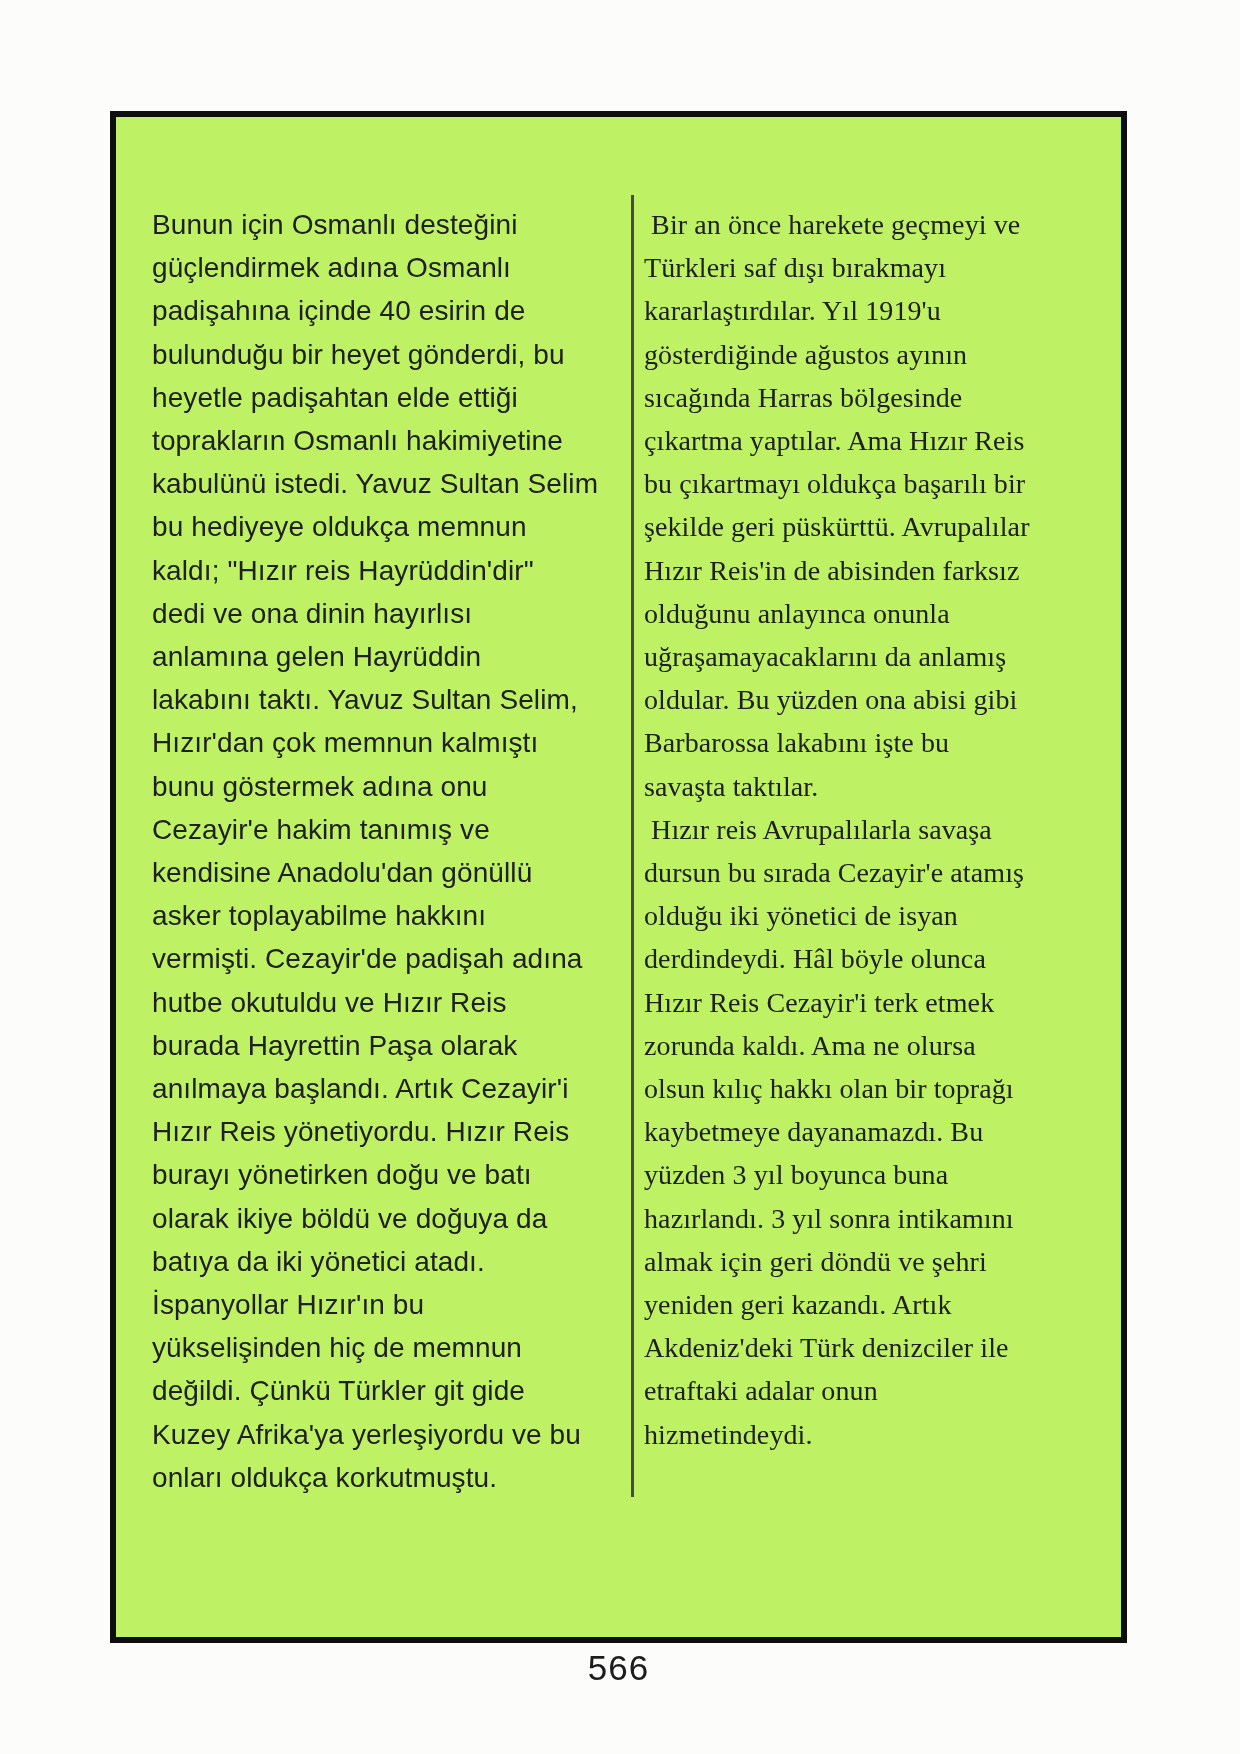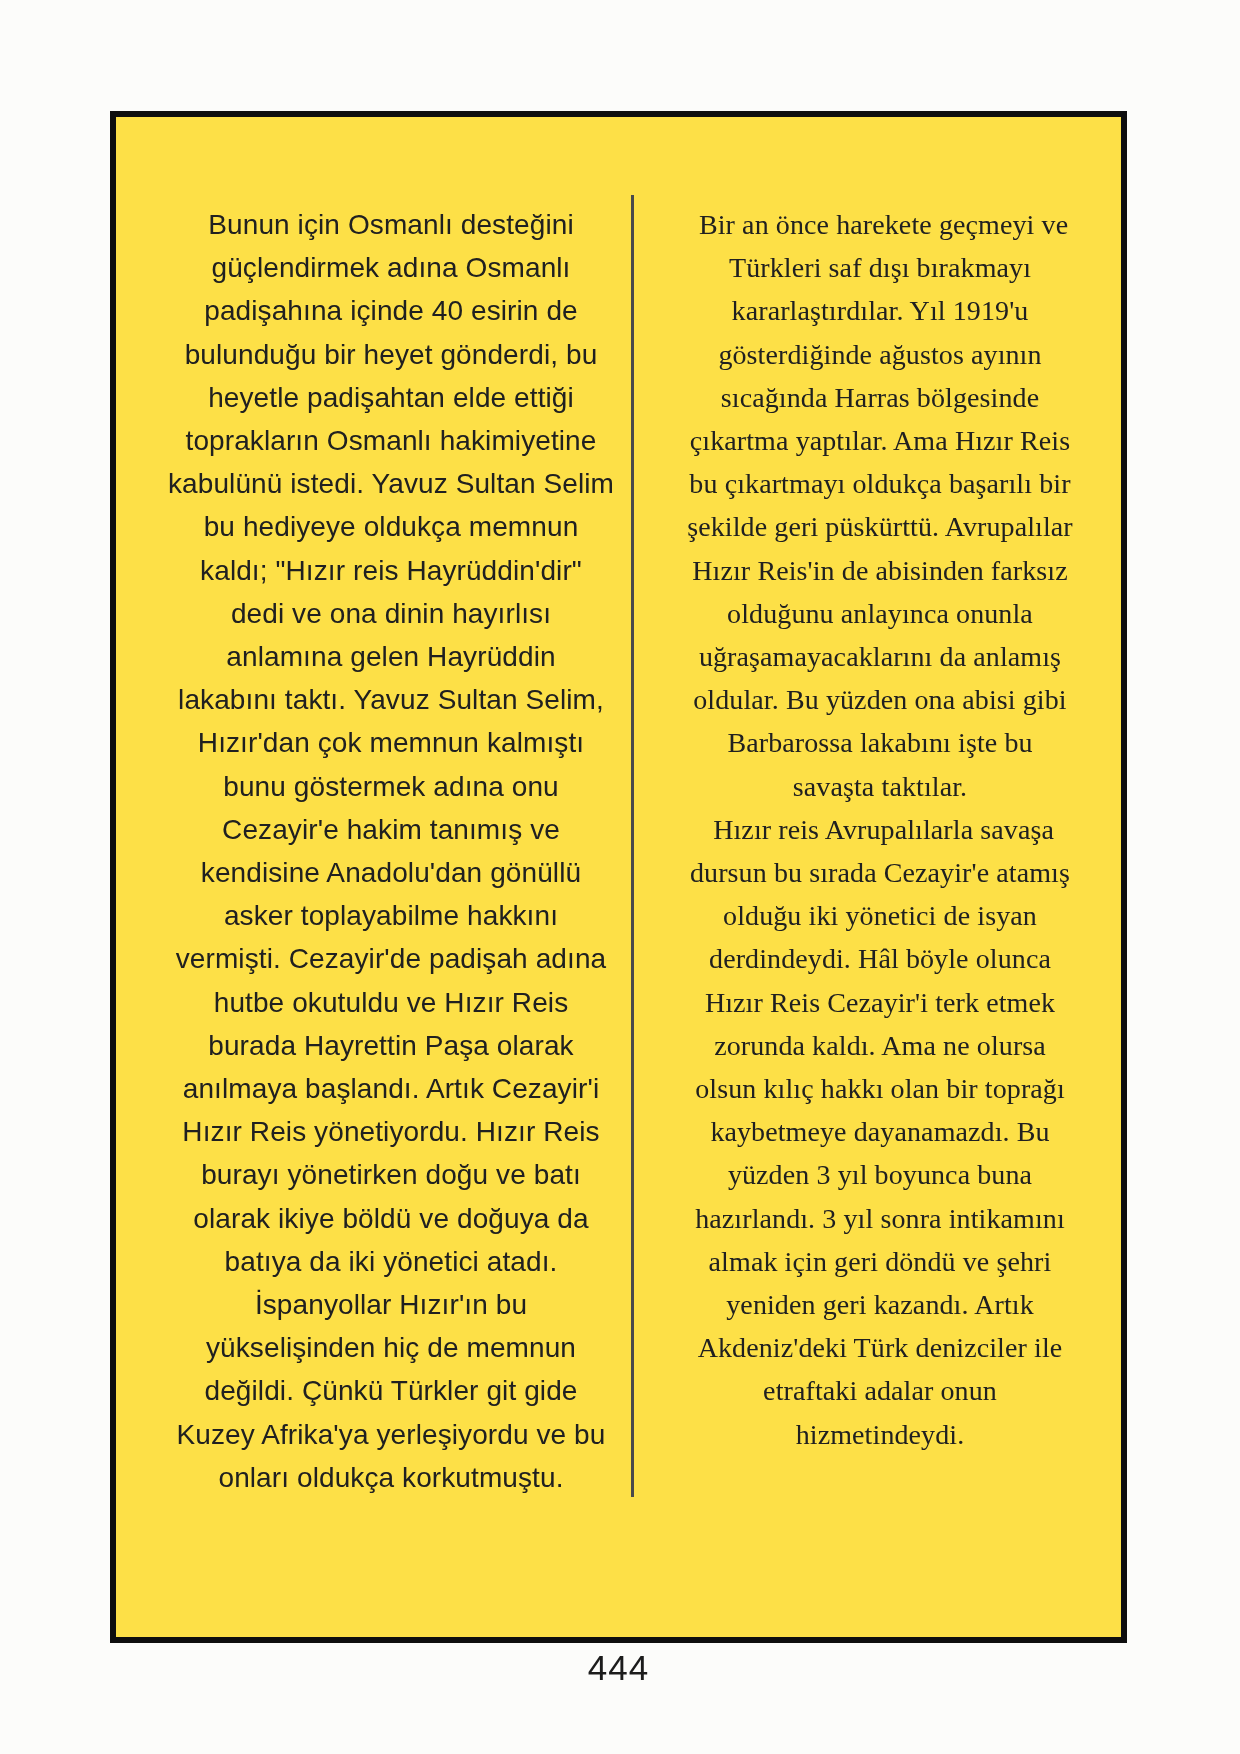--- a/index.html
+++ b/index.html
@@ -15,22 +15,21 @@
     color: #1f1f1f;
     overflow: hidden;
   }
   .page-frame {
     position: absolute;
     left: 110px;
     top: 111px;
     width: 1005px;
     height: 1520px;
     border: 6px solid #0e0e0e;
-    background: #fde047;
-    text-align: center;
+    background: #bef264;
   }
   .col {
     position: absolute;
     top: 86px;
     font-size: 28px;
     line-height: 43.2px;
     white-space: pre-wrap;
     letter-spacing: 0.1px;
     color: #202020;
   }
@@ -121,13 +120,13 @@
 kaybetmeye dayanamazdı. Bu
 yüzden 3 yıl boyunca buna
 hazırlandı. 3 yıl sonra intikamını
 almak için geri döndü ve şehri
 yeniden geri kazandı. Artık
 Akdeniz'deki Türk denizciler ile
 etraftaki adalar onun
 hizmetindeydi.</div>
 </div>
 
-<div class="page-number">444</div>
+<div class="page-number">566</div>
 
 </body></html>

